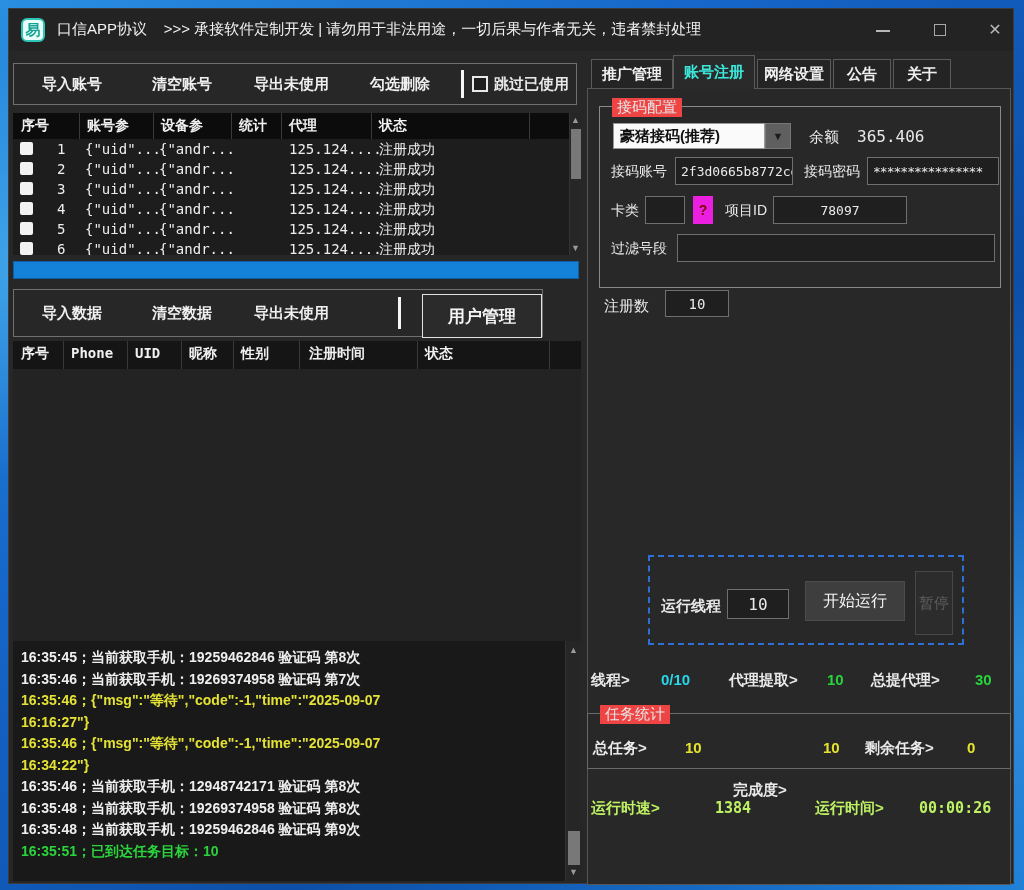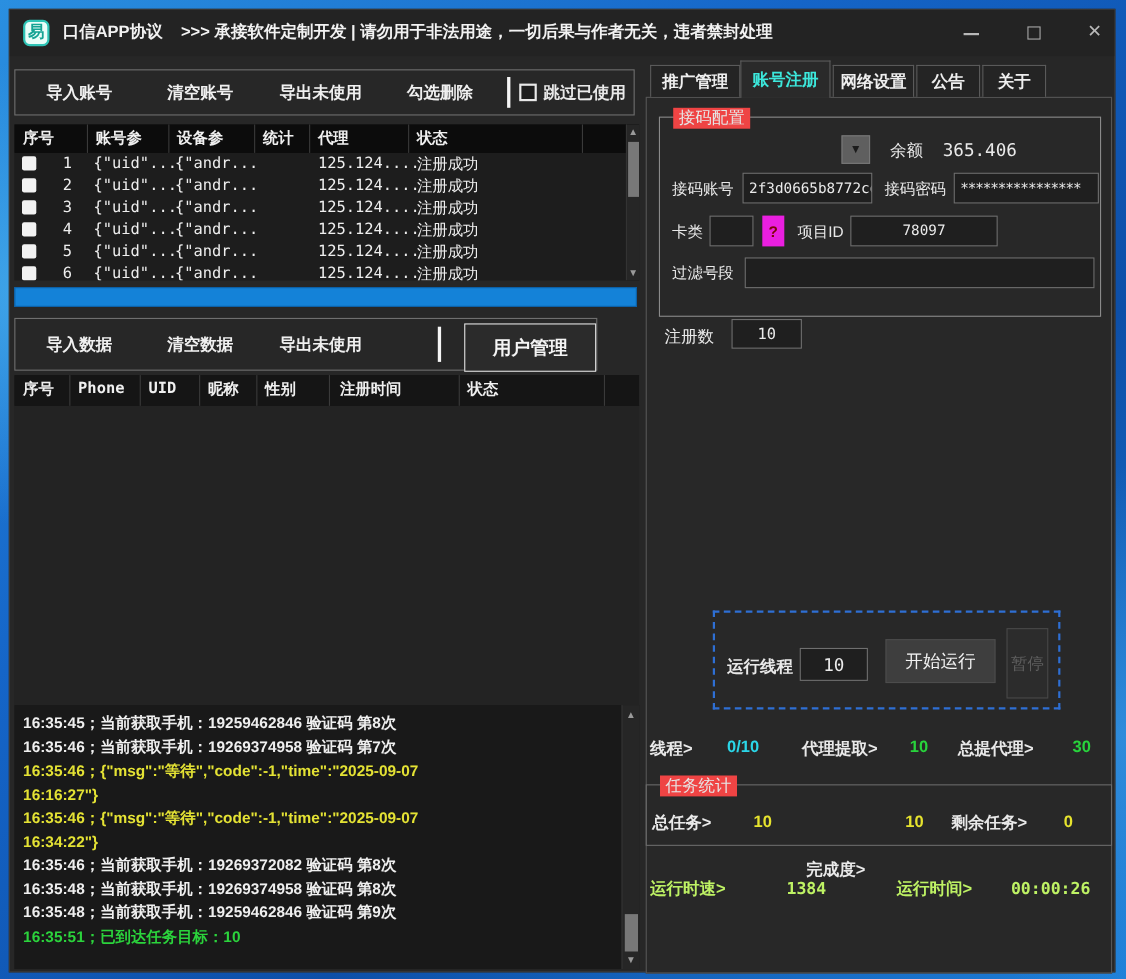--- a/index.html
+++ b/index.html
@@ -15,21 +15,21 @@
   .abs { position:absolute; }
   .lbl { color:#e9e9e9; font-size:15px; white-space:nowrap; }
   .bold { font-weight:bold; }
   .mono { font-family:"DejaVu Sans Mono","Liberation Mono",monospace; }
 
   
   .titlebar { left:0; top:0; width:1004px; height:42px; background:#232323; }
   .logo { left:12px; top:9px; width:24px; height:24px; border:2px solid #2ec4b6; border-radius:6px;
     color:#2ec4b6; font-weight:bold; font-size:15px; text-align:center; line-height:20px; background:#e9fef9;
     color:#15a394;}
-  .titletext { left:48px; top:11px; color:#f2f2f2; font-size:15px; font-weight:bold; white-space:nowrap; }
+  .titletext { left:48px; top:11px; color:#f2f2f2; font-size:15px; font-weight:normal; white-space:nowrap; }
   .winbtn { top:8px; width:32px; height:26px; color:#b8b8b8; text-align:center; line-height:26px; font-size:16px; }
   .win-min-bar { position:absolute; left:9px; top:13px; width:14px; height:2px; background:#b8b8b8; }
   .win-max-box { position:absolute; left:10px; top:7px; width:12px; height:12px; border:1px solid #a8a8a8; }
 
   
   .groupbox { border:1px solid #6f6f6f; }
   .tb1 { left:4px; top:54px; width:564px; height:42px; }
   .tb2 { left:4px; top:280px; width:530px; height:48px; }
   .toolbtn { top:0; height:100%; display:flex; align-items:center; color:#f0f0f0; font-size:15px; font-weight:bold; white-space:nowrap; }
   .vdivider { width:3px; background:#f5f5f5; }
@@ -228,21 +228,21 @@
     <div class="abs t2body"></div>
 
     <div class="abs logbox">
       <div id="loglines">
           <div class="logline lc-white" style="top: 8px;">16:35:45；当前获取手机：19259462846  验证码 第8次</div>
           <div class="logline lc-white" style="top: 29.5px;">16:35:46；当前获取手机：19269374958  验证码 第7次</div>
           <div class="logline lc-yellow" style="top: 51px;">16:35:46；{"msg":"等待","code":-1,"time":"2025-09-07</div>
           <div class="logline lc-yellow" style="top: 72.5px;">16:16:27"}</div>
           <div class="logline lc-yellow" style="top: 94px;">16:35:46；{"msg":"等待","code":-1,"time":"2025-09-07</div>
           <div class="logline lc-yellow" style="top: 115.5px;">16:34:22"}</div>
-          <div class="logline lc-white" style="top: 137px;">16:35:46；当前获取手机：19269372082  验证码 第8次</div>
+          <div class="logline lc-white" style="top: 137px;">16:35:46；当前获取手机：12948742171  验证码 第8次</div>
           <div class="logline lc-white" style="top: 158.5px;">16:35:48；当前获取手机：19269374958  验证码 第8次</div>
           <div class="logline lc-white" style="top: 180px;">16:35:48；当前获取手机：19259462846  验证码 第9次</div>
           <div class="logline lc-green" style="top: 201.5px;">16:35:51；已到达任务目标：10</div>
         </div>
       <div class="abs scrollv" style="left:552px; top:0; width:16px; height:240px;">
         <div class="sarrow" style="top:2px;">▲</div>
         <div class="sthumb" style="left:2px; width:12px; top:190px; height:34px;"></div>
         <div class="sarrow" style="bottom:2px;">▼</div>
       </div>
     </div>
@@ -251,20 +251,21 @@
     <div class="abs tab active" style="left:664px; width:82px;">账号注册</div>
     <div class="abs tab" style="left:748px; width:74px;">网络设置</div>
     <div class="abs tab" style="left:824px; width:58px;">公告</div>
     <div class="abs tab" style="left:884px; width:58px;">关于</div>
 
     <div class="abs panel"></div>
 
     <div class="abs gb-sms">
       <div class="legend">接码配置</div>
     </div>
+    <div class="abs dd">豪猪接码(推荐)</div>
     <div class="abs dd-arrow">▼</div>
     <div class="abs flabel" style="left:800px; top:119px; font-size:15px;">余额</div>
     <div class="abs flabel mono" style="left:848px; top:118px; font-size:16px;">365.406</div>
 
     <div class="abs flabel" style="left:602px; top:154px;">接码账号</div>
     <div class="abs input mono" style="left:666px; top:148px; width:118px; height:28px;">2f3d0665b8772cd</div>
     <div class="abs flabel" style="left:795px; top:154px;">接码密码</div>
     <div class="abs input mono" style="left:858px; top:148px; width:132px; height:28px; letter-spacing:-1px;">****************</div>
 
     <div class="abs flabel" style="left:602px; top:193px;">卡类</div>

